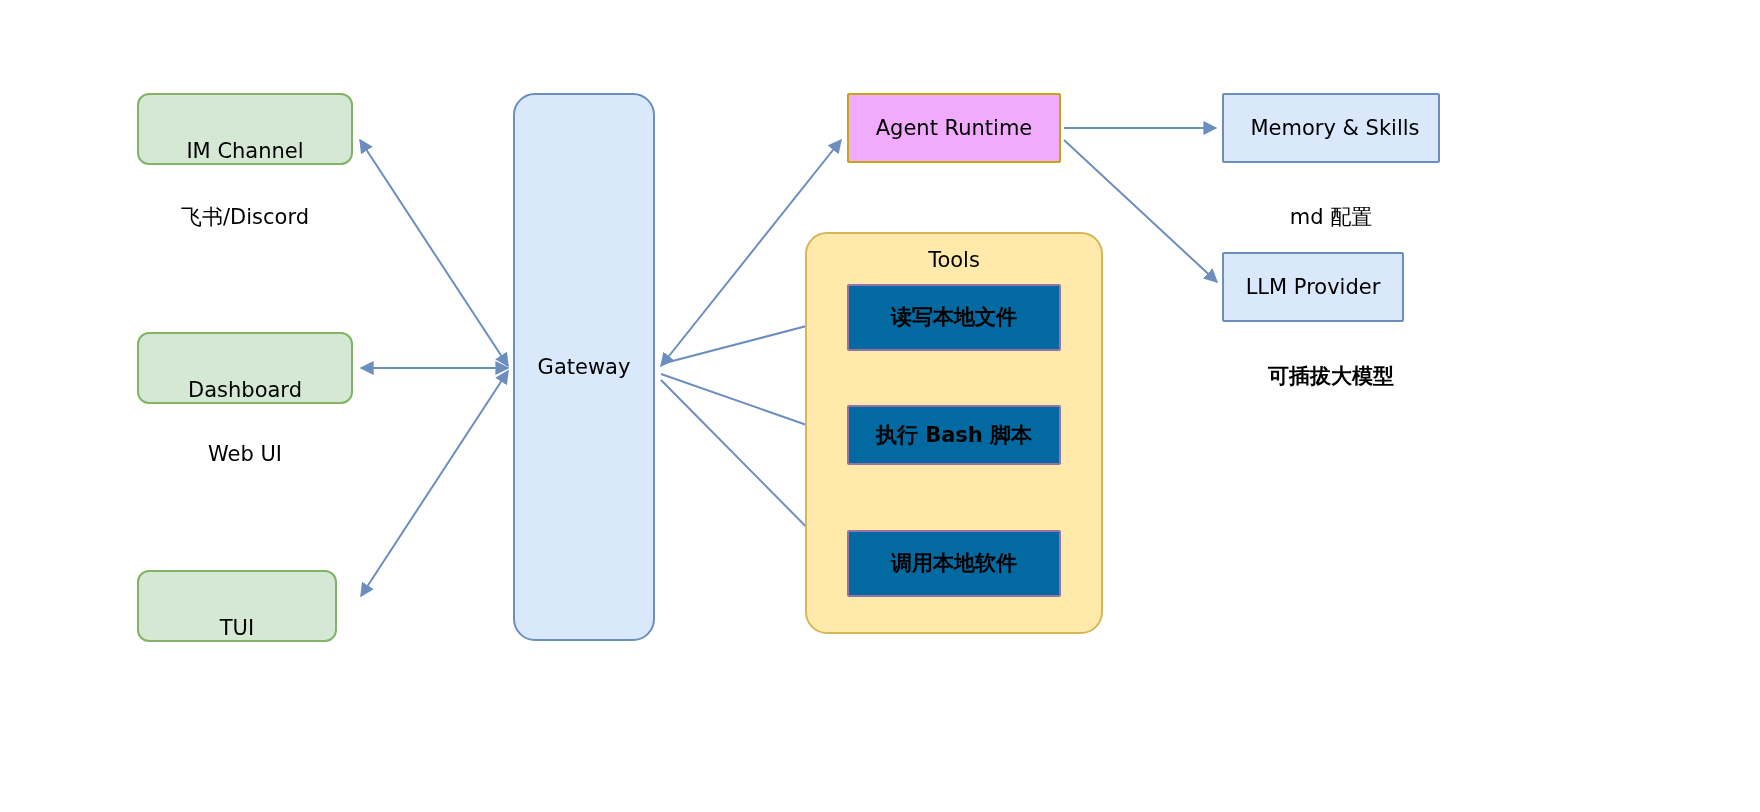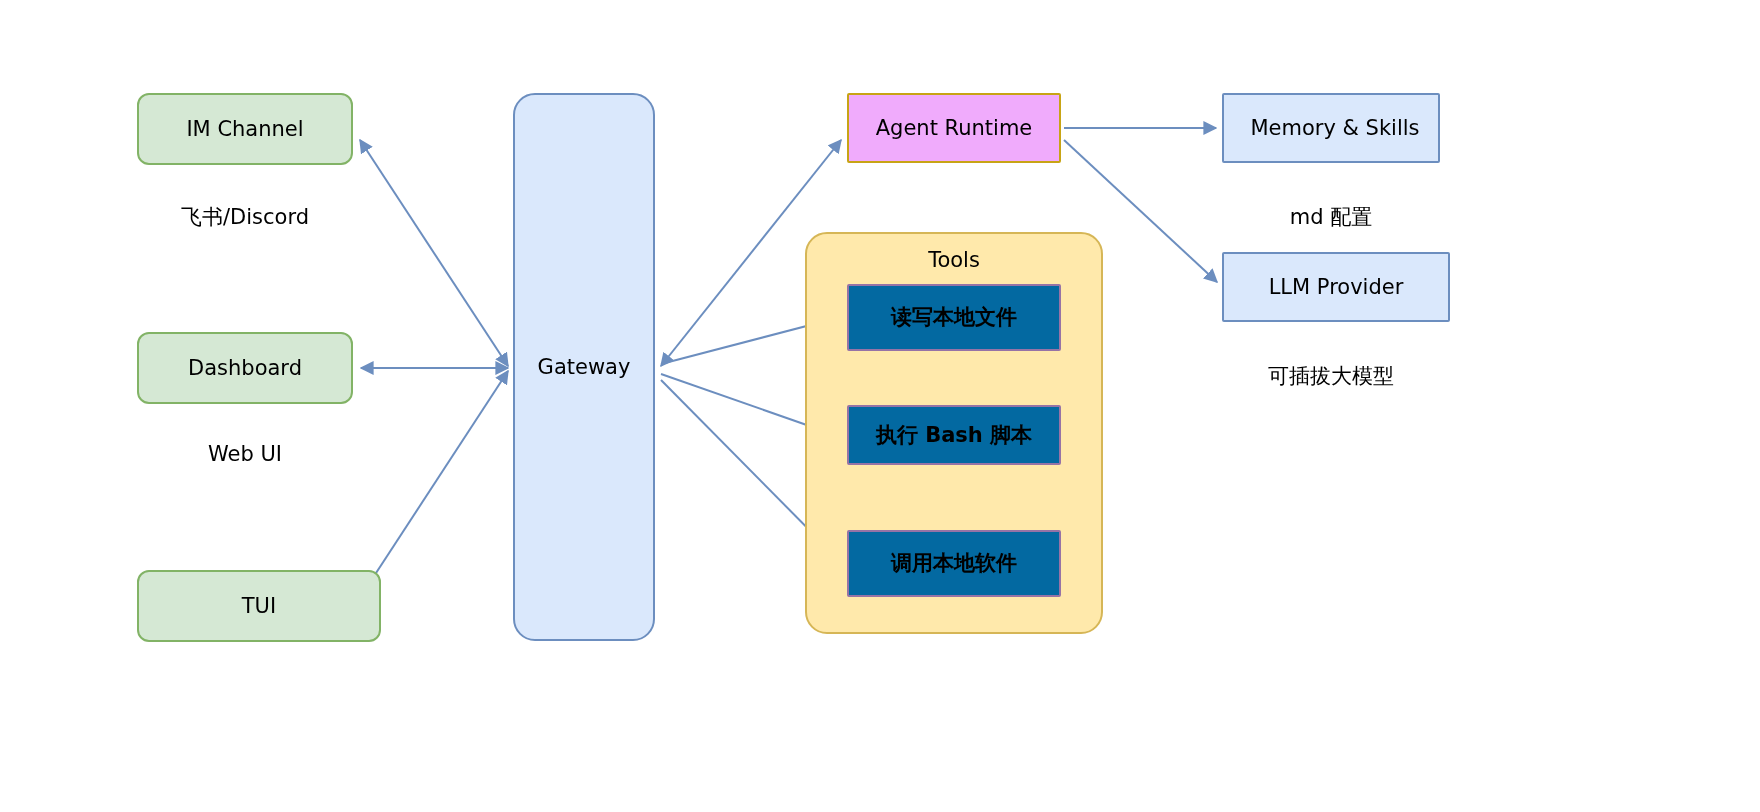--- a/index.html
+++ b/index.html
@@ -38,20 +38,21 @@
   .node-label {
     display: block;
     line-height: 1.15;
   }
   
   .green-node {
     background: #d5e8d4;
     border: 2px solid #82b366;
     border-radius: 12px;
     font-size: 21px;
+    align-items: flex-end;
   }
   
   .gateway-node {
     background: #dae8fc;
     border: 2px solid #6c8ebf;
     border-radius: 22px;
     font-size: 21px;
   }
   
   .runtime-node {
@@ -155,21 +156,21 @@
   <div class="node green-node" style="left:137px; top:93px; width:216px; height:72px;">
     <span class="node-label">IM Channel</span>
   </div>
   <div class="caption" style="left:137px; top:179px; width:216px;">飞书/Discord</div>
 
   <div class="node green-node" style="left:137px; top:332px; width:216px; height:72px;">
     <span class="node-label">Dashboard</span>
   </div>
   <div class="caption" style="left:137px; top:418px; width:216px;">Web UI</div>
 
-  <div class="node green-node" style="left:137px; top:570px; width:244px; height:72px;">
+  <div class="node green-node" style="left:137px; top:570px; width:200px; height:72px;">
     <span class="node-label">TUI</span>
   </div>
 
   <div class="node gateway-node" style="left:513px; top:93px; width:142px; height:548px;">
     <span class="node-label">Gateway</span>
   </div>
 
   <div class="node runtime-node" style="left:847px; top:93px; width:214px; height:70px;">
     <span class="node-label">Agent Runtime</span>
   </div>
@@ -188,18 +189,18 @@
 
   <div class="node tool-node" style="left:847px; top:530px; width:214px; height:67px;">
     <span class="node-label">调用本地软件</span>
   </div>
 
   <div class="node blue-node" style="left:1222px; top:93px; width:218px; height:70px;padding-left:8px;">
     <span class="node-label">Memory &amp; Skills</span>
   </div>
   <div class="caption" style="left:1222px; top:179px; width:218px;">md 配置</div>
 
-  <div class="node blue-node" style="left:1222px; top:252px; width:228px; height:70px;">
+  <div class="node blue-node" style="left:1222px; top:252px; width:182px; height:70px;">
     <span class="node-label">LLM Provider</span>
   </div>
-  <div class="caption" style="left:1222px; top:338px; width:218px;">可插拔大模型</div>
+  <div class="caption" style="left:1222px; top:338px; width:218px;font-weight:bold;">可插拔大模型</div>
 
 </div>
 
 </body></html>

